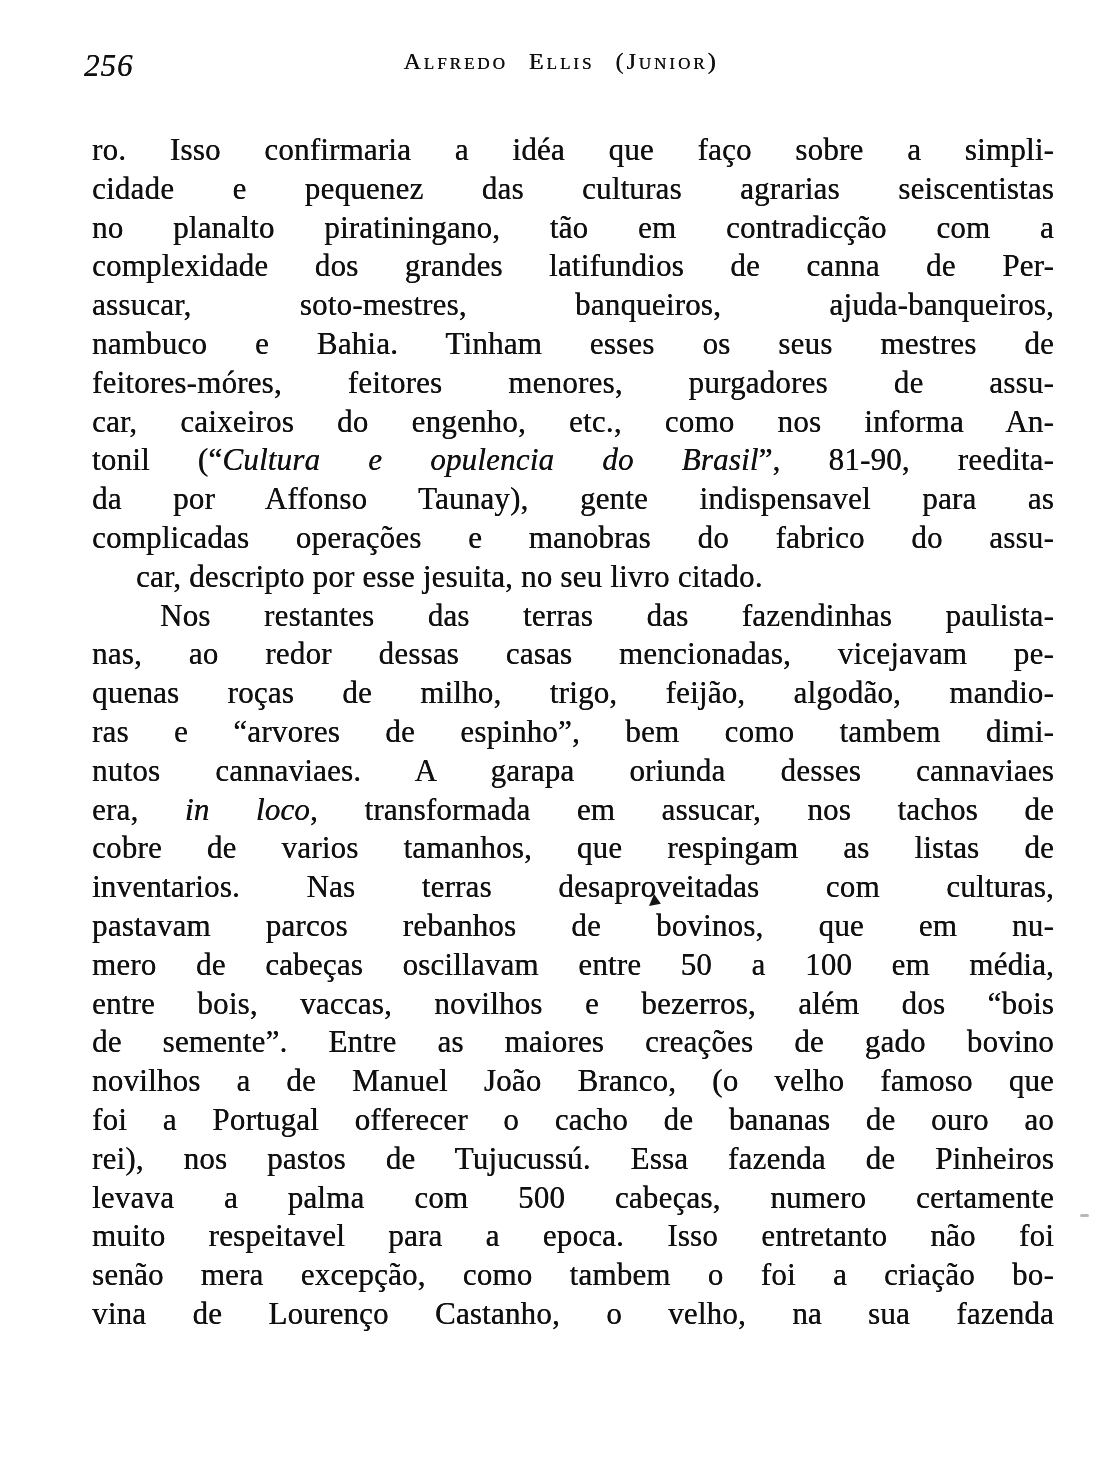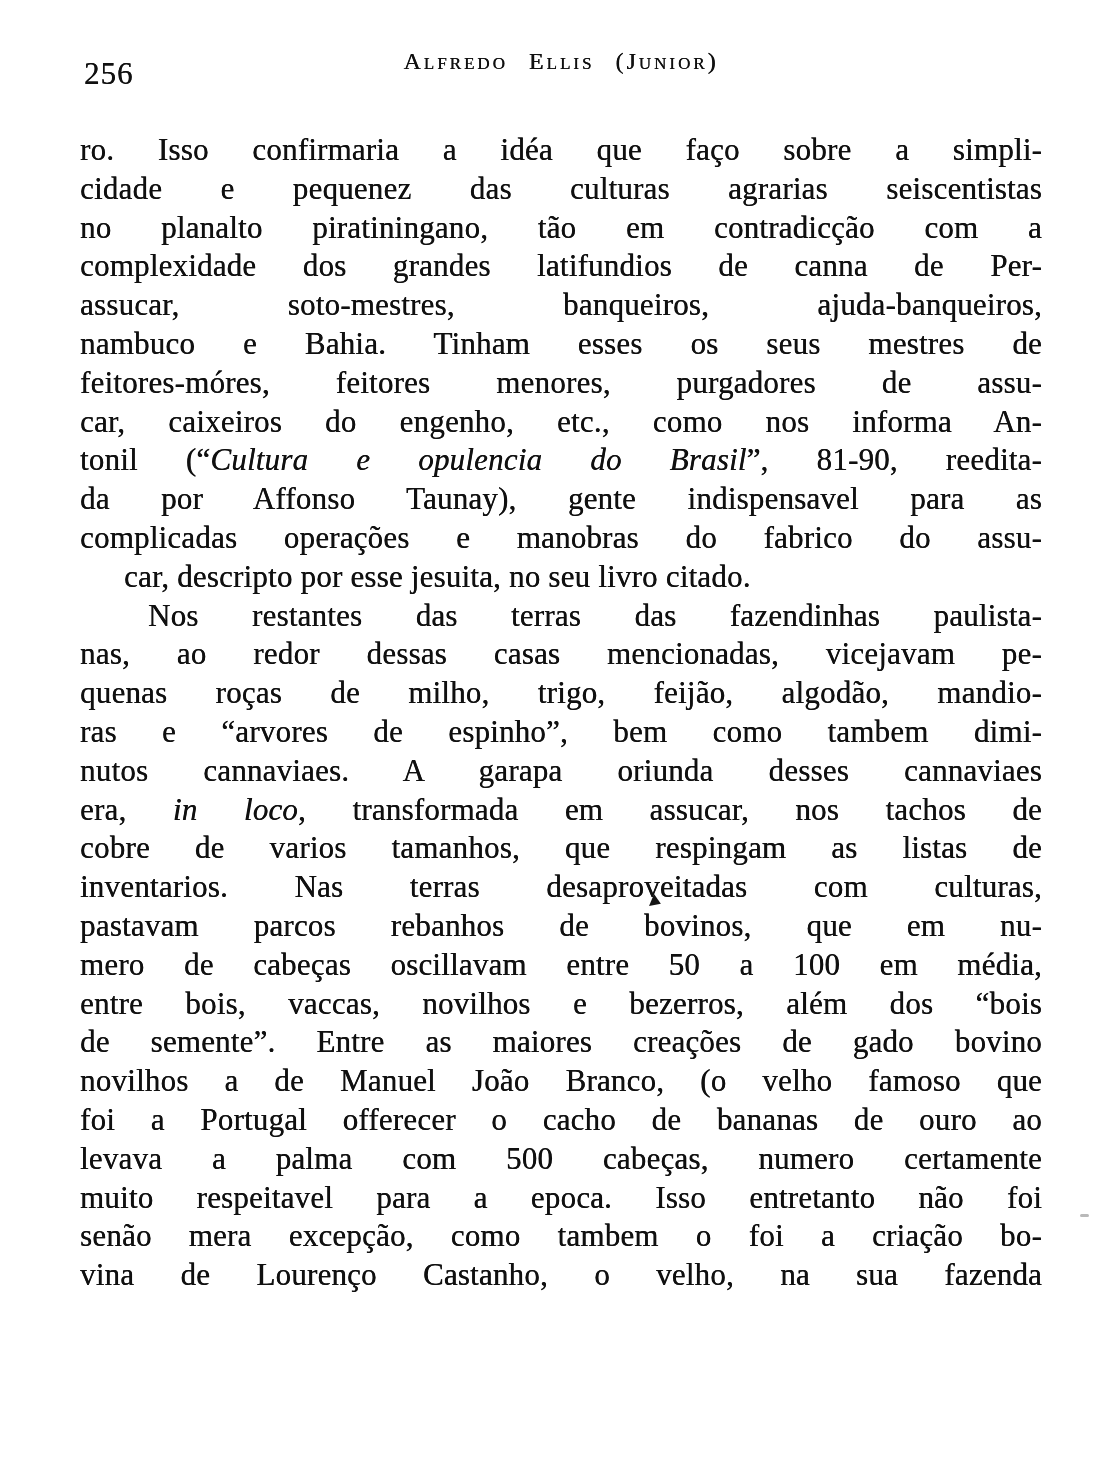--- a/index.html
+++ b/index.html
@@ -20,39 +20,40 @@
   .running-header {
     position: absolute;
     top: 48px;
     left: 80px;
     width: 962px;
     height: 40px;
   }
   .page-number {
     position: absolute;
     left: 4px;
-    top: 8px;
+    top: 0;
     font-size: 31px;
     letter-spacing: 1px;
     text-shadow: 0.3px 0 0 currentColor;
+    font-style: italic;
   }
   .running-title {
     display: block;
     text-align: center;
     font-variant: small-caps;
     font-size: 24px;
     letter-spacing: 3px;
     word-spacing: 12px;
     text-shadow: 0.3px 0 0 currentColor;
   }
   
   .body-text {
     position: absolute;
     top: 131px;
-    left: 80px;
+    left: 92px;
     width: 962px;
     font-size: 31px;
     line-height: 38.8px;
     letter-spacing: 0.2px;
     text-shadow: 0.3px 0 0 currentColor;
   }
   .line {
     text-align: justify;
     text-align-last: justify;
     white-space: normal;
@@ -119,20 +120,21 @@
       <div class="line"><span>nutos cannaviaes. A garapa oriunda desses cannaviaes</span></div>
       <div class="line"><span>era, </span><span class="em">in loco</span><span>, transformada em assucar, nos tachos de</span></div>
       <div class="line"><span>cobre de varios tamanhos, que respingam as listas de</span></div>
       <div class="line"><span>inventarios. Nas terras desaproveitadas com culturas,</span></div>
       <div class="line"><span>pastavam parcos rebanhos de bovinos, que em nu-</span></div>
       <div class="line"><span>mero de cabeças oscillavam entre 50 a 100 em média,</span></div>
       <div class="line"><span>entre bois, vaccas, novilhos e bezerros, além dos “bois</span></div>
       <div class="line"><span>de semente”. Entre as maiores creações de gado bovino</span></div>
       <div class="line"><span>novilhos a de Manuel João Branco, (o velho famoso que</span></div>
       <div class="line"><span>foi a Portugal offerecer o cacho de bananas de ouro ao</span></div>
+      <div class="line"><span>rei), nos pastos de Tujucussú. Essa fazenda de Pinheiros</span></div>
       <div class="line"><span>levava a palma com 500 cabeças, numero certamente</span></div>
       <div class="line"><span>muito respeitavel para a epoca. Isso entretanto não foi</span></div>
       <div class="line"><span>senão mera excepção, como tambem o foi a criação bo-</span></div>
       <div class="line"><span>vina de Lourenço Castanho, o velho, na sua fazenda</span></div>
     </div>
 
   <div class="ink-blot"></div>
 
   <div class="margin-mark"></div>
 

